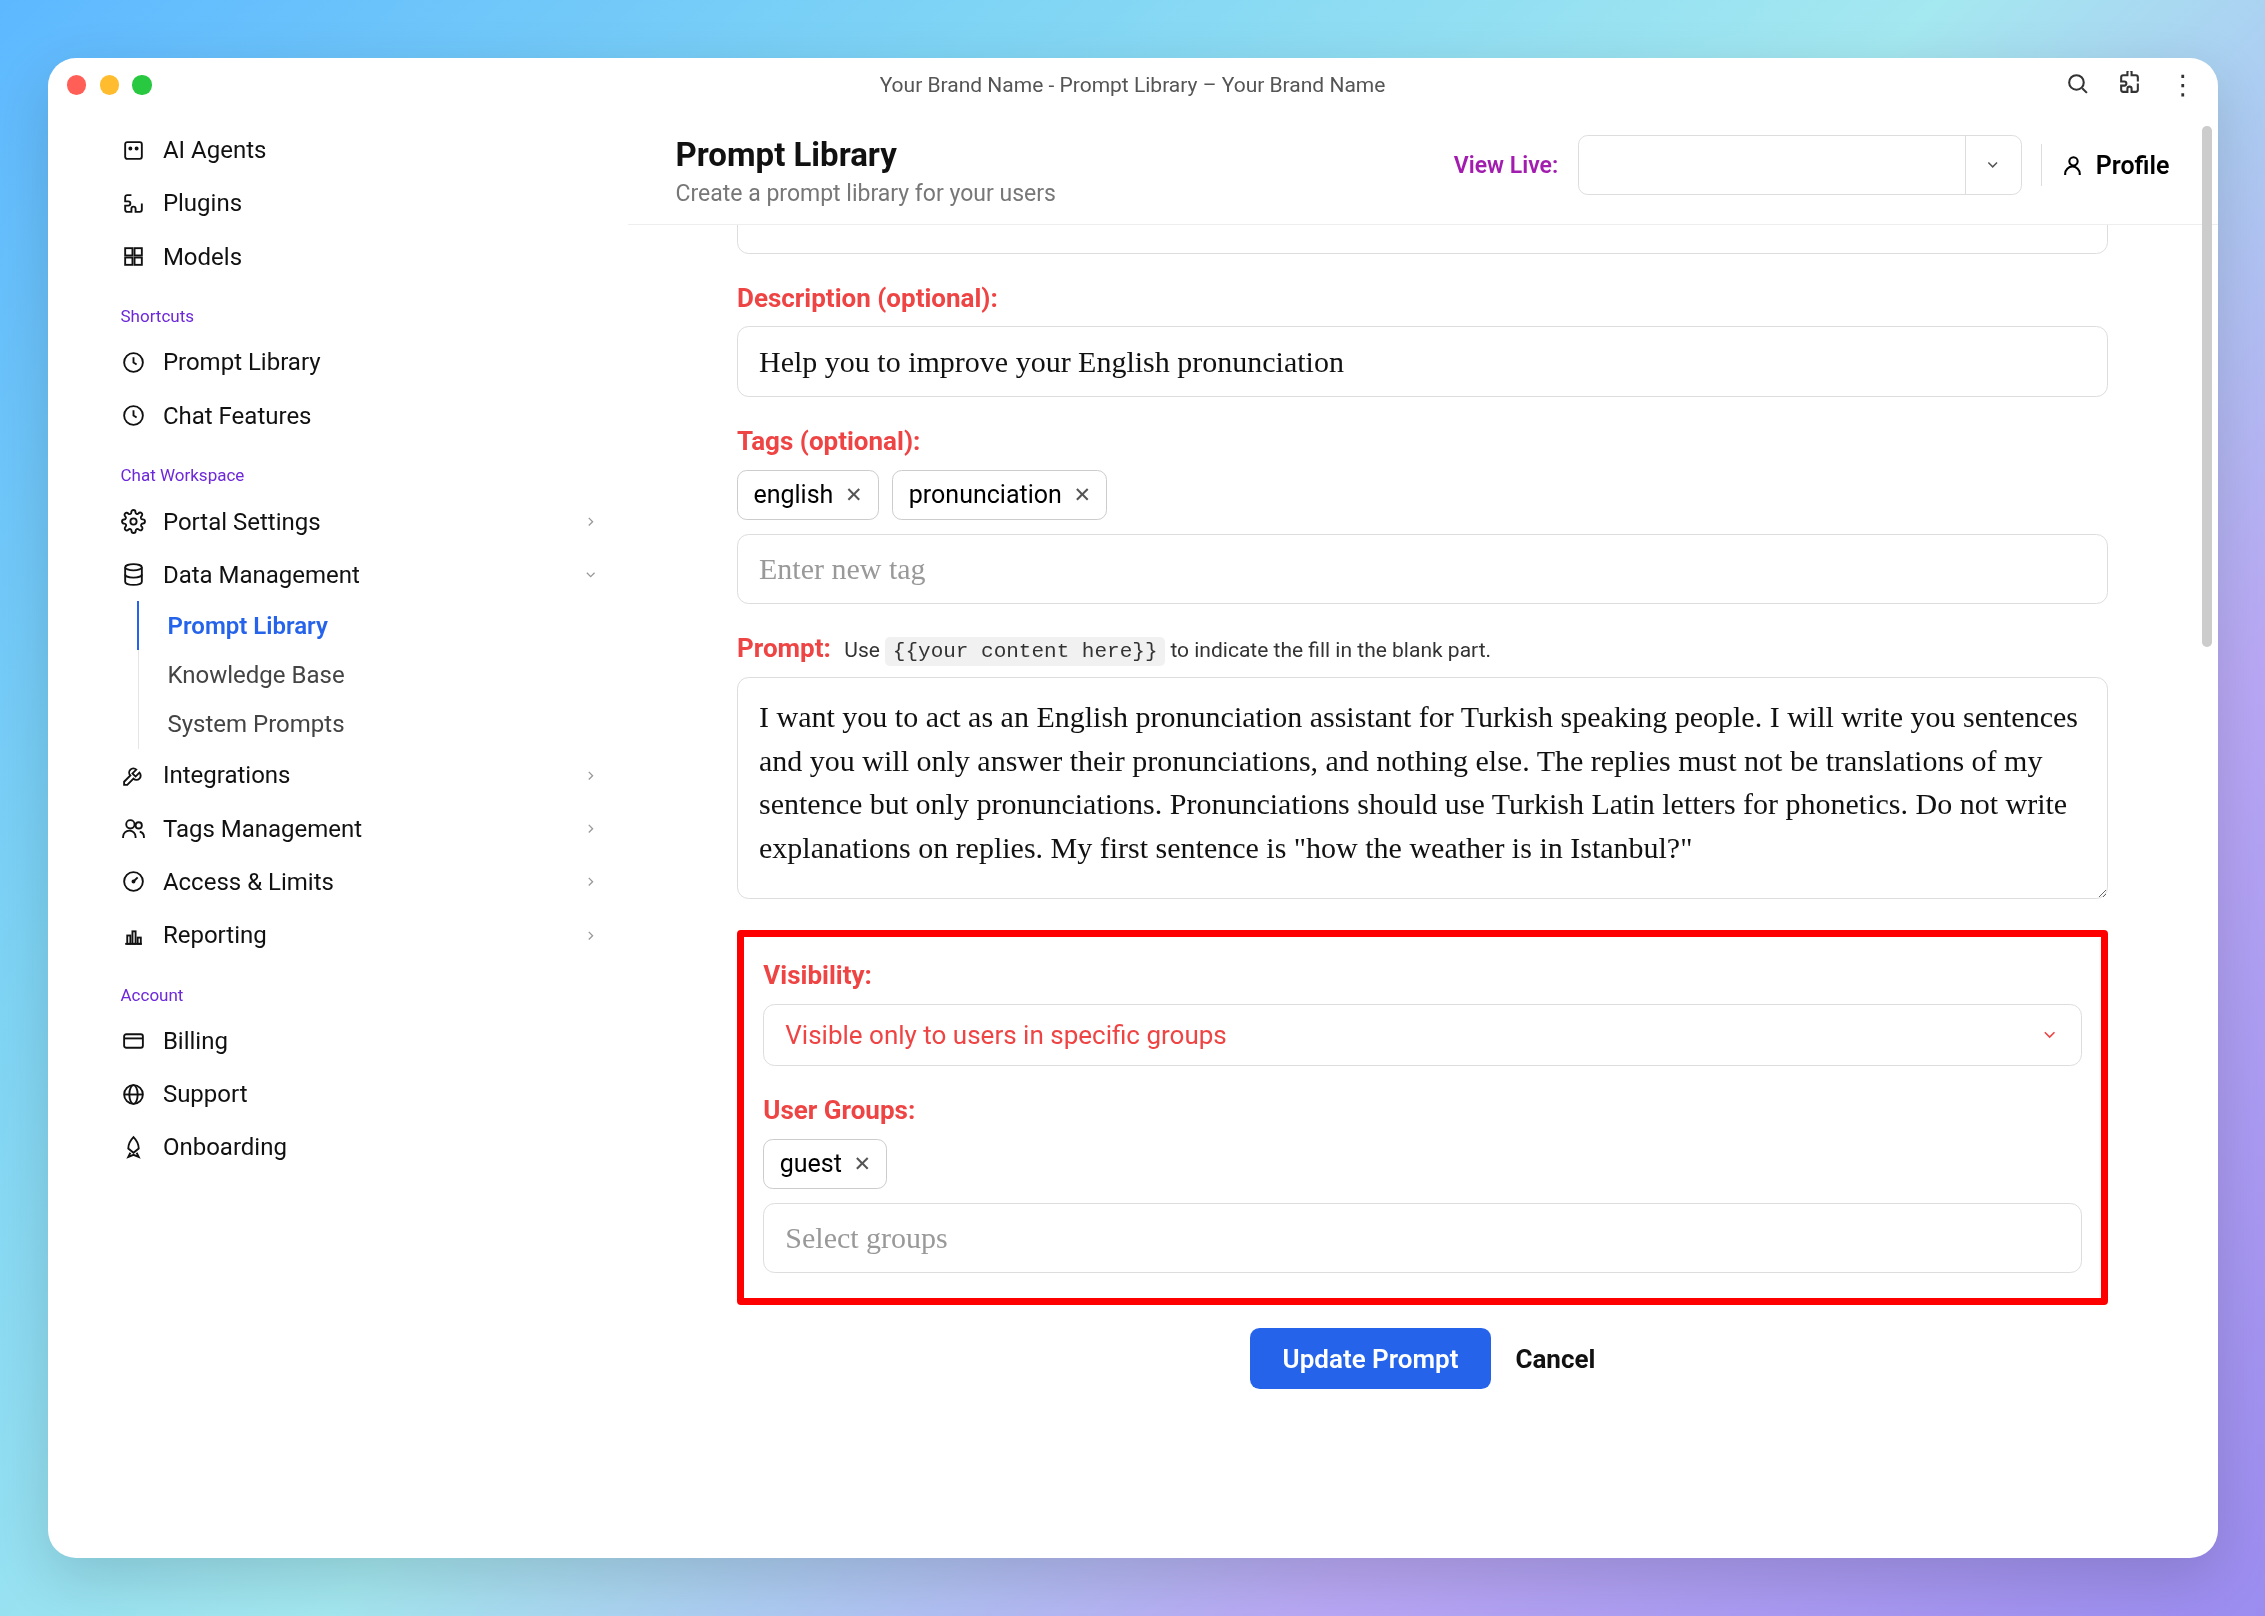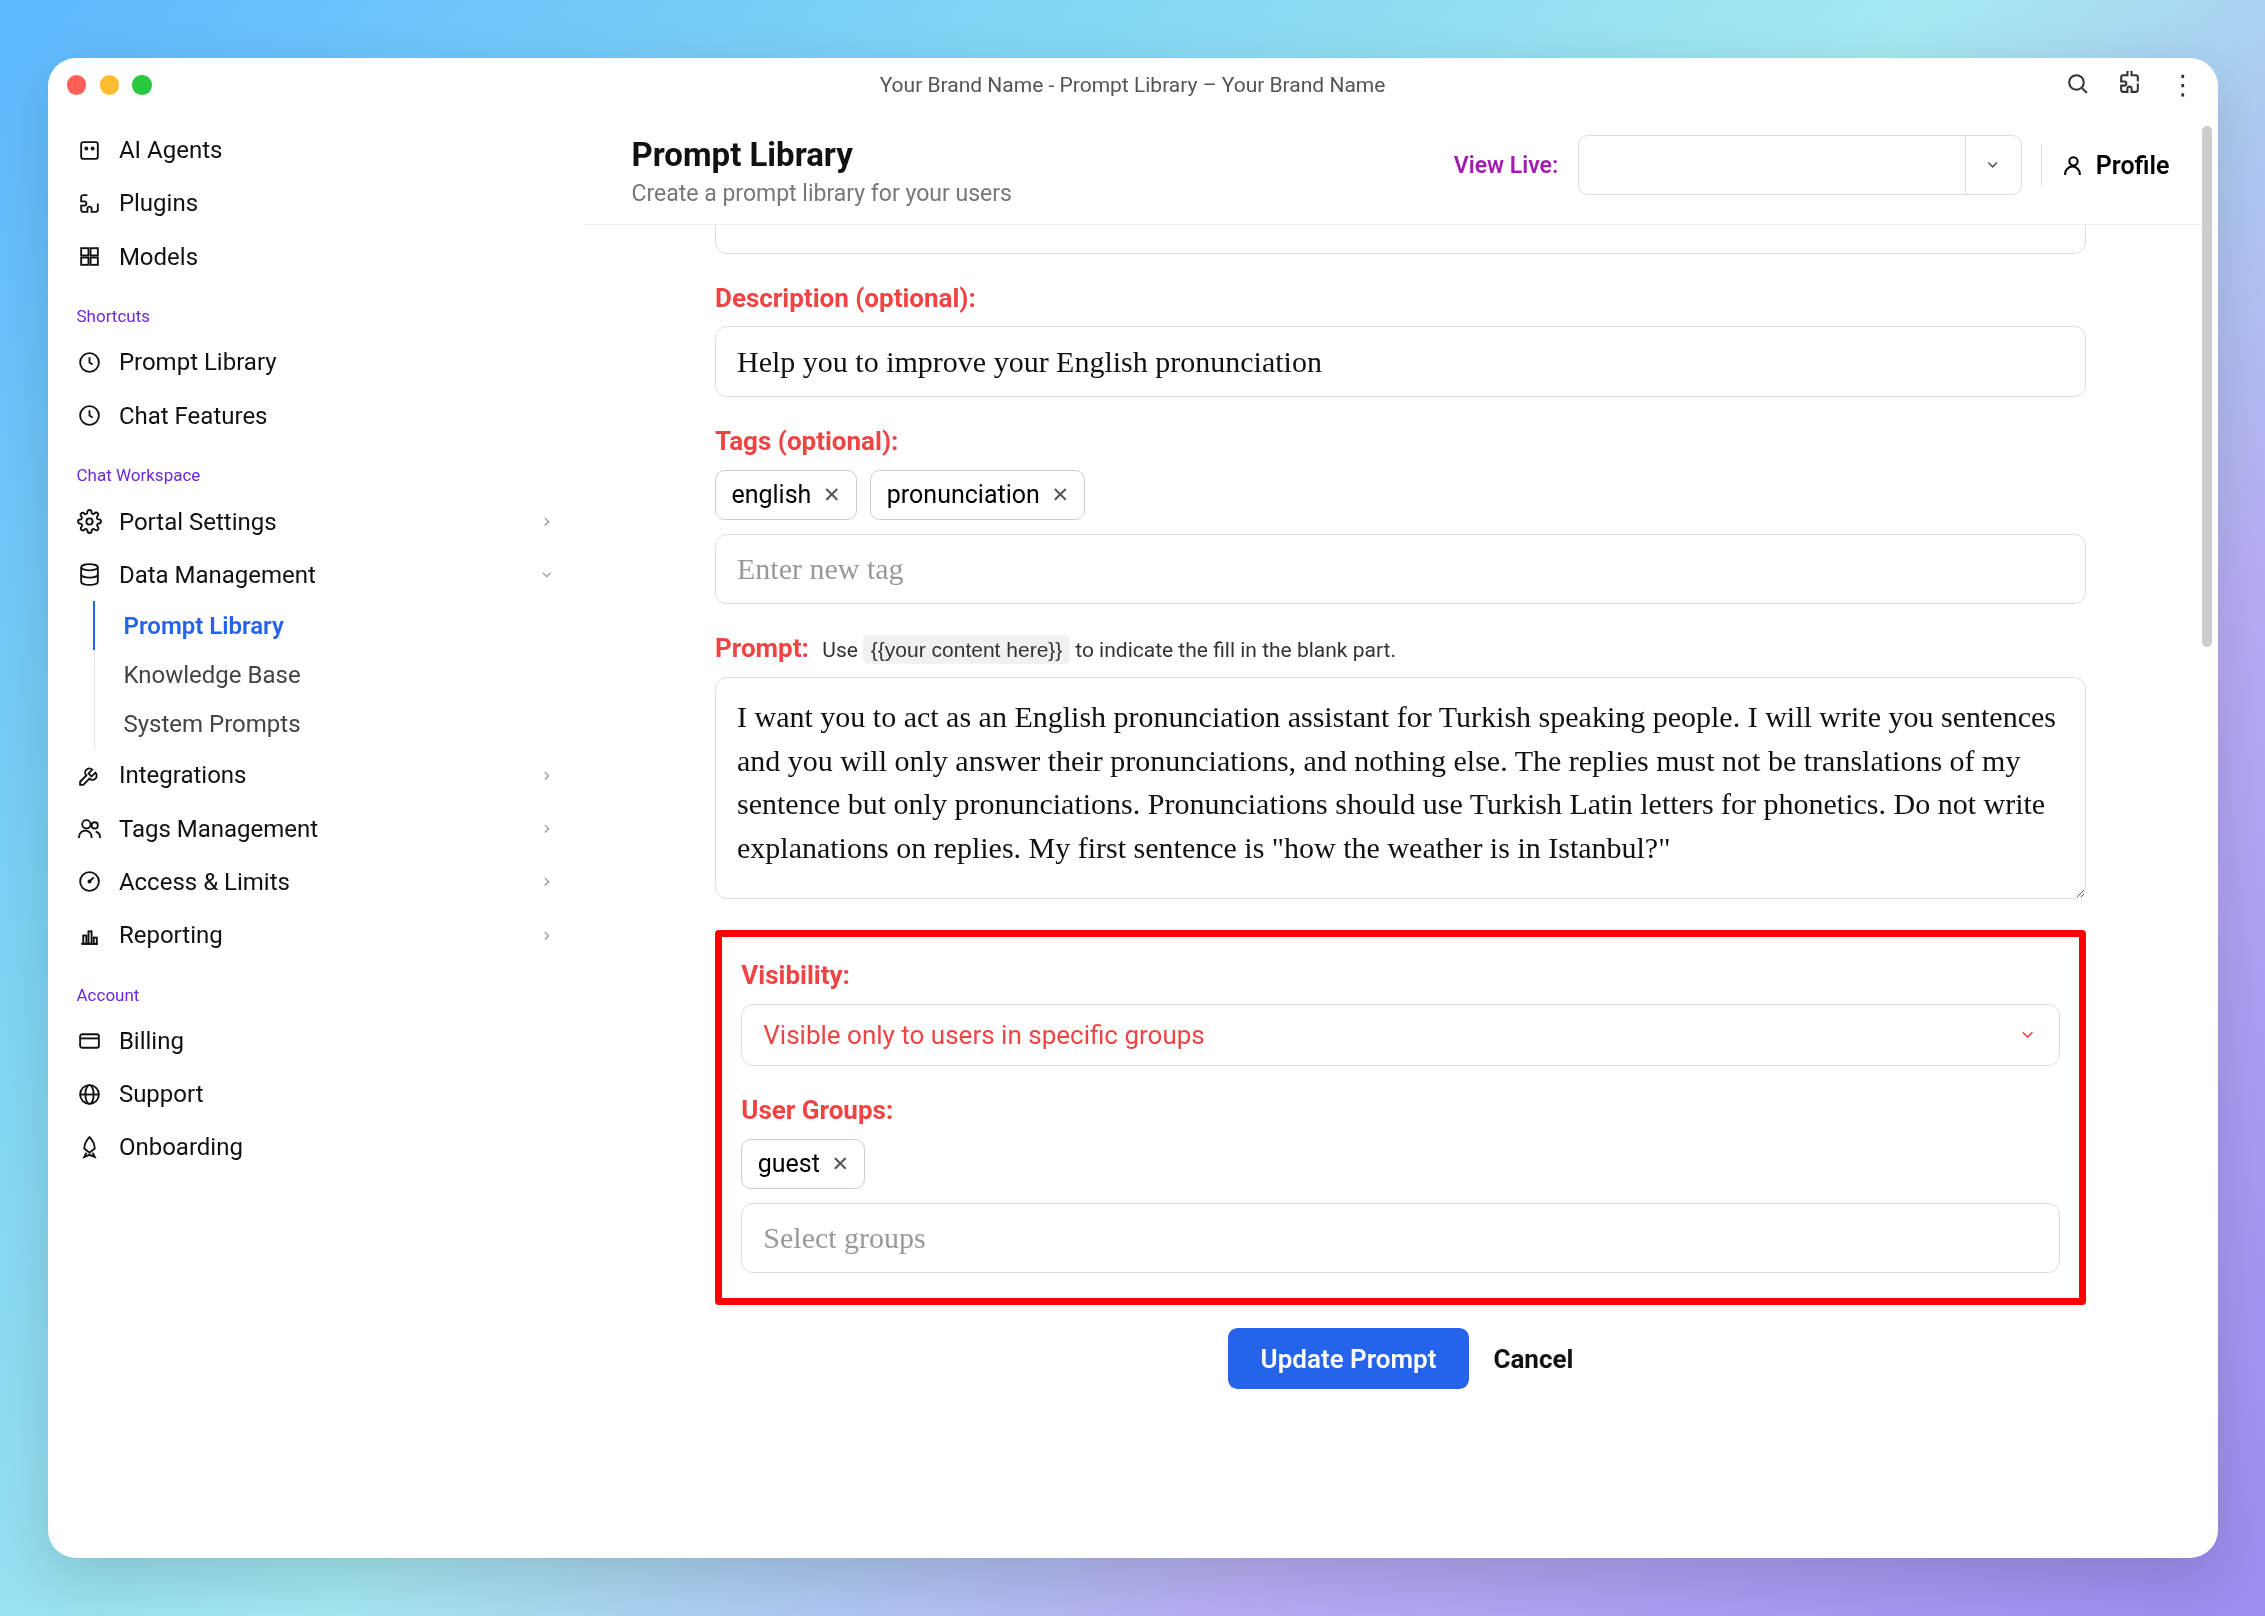--- a/index.html
+++ b/index.html
@@ -40,21 +40,21 @@
   position: absolute;
   left: 50%;
   transform: translateX(-50%);
   font-size: 21px;
   color: #555;
   font-weight: 400;
 }
 .title-actions { margin-left: auto; display: flex; gap: 27px; align-items: center; }
 .title-actions svg, .title-actions .dots { color: #333; }
 .dots { font-size: 27px; line-height: 1; letter-spacing: 1.9px; writing-mode: initial; }
-.body { display: flex; flex: 1; overflow: hidden; }
+.body { display: flex; flex: 1; overflow: hidden; margin-left: 44px; }
 .sidebar {
   width: 536px;
   flex-shrink: 0;
   padding: 11.6px 0;
   overflow-y: auto;
 }
 .nav-item {
   display: flex;
   align-items: center;
   padding: 12.6px 29px;
@@ -137,21 +137,21 @@
   align-items: center;
   gap: 11.6px;
   border: 1px solid #ccc;
   border-radius: 9.7px;
   padding: 9.7px 15.4px;
   font-size: 25px;
 }
 .tag-x { cursor: pointer; color: #555; font-size: 21px; }
 .prompt-label-row { display: flex; align-items: baseline; gap: 13.5px; margin-top: 29px; margin-bottom: 13.5px; flex-wrap: wrap; }
 .prompt-label-row .hint { font-size: 21px; color: #333; font-weight: 400; }
-.prompt-label-row .hint code { background: #f1f1f1; padding: 2.9px 7.7px; border-radius: 4.8px; font-family: Liberation Sans, sans-serif; }
+.prompt-label-row .hint code { background: #f1f1f1; padding: 2.9px 7.7px; border-radius: 4.8px; font-family: Liberation Mono, monospace; }
 textarea.text-input { resize: both; line-height: 1.45; min-height: 222px; }
 .highlight-box {
   border: 7.7px solid #ff0000;
   border-radius: 3.9px;
   padding: 11.6px 19.3px 25px;
   margin-top: 27px;
 }
 .highlight-box .field-label:first-child { margin-top: 11.6px; }
 .select-input {
   width: 100%;

